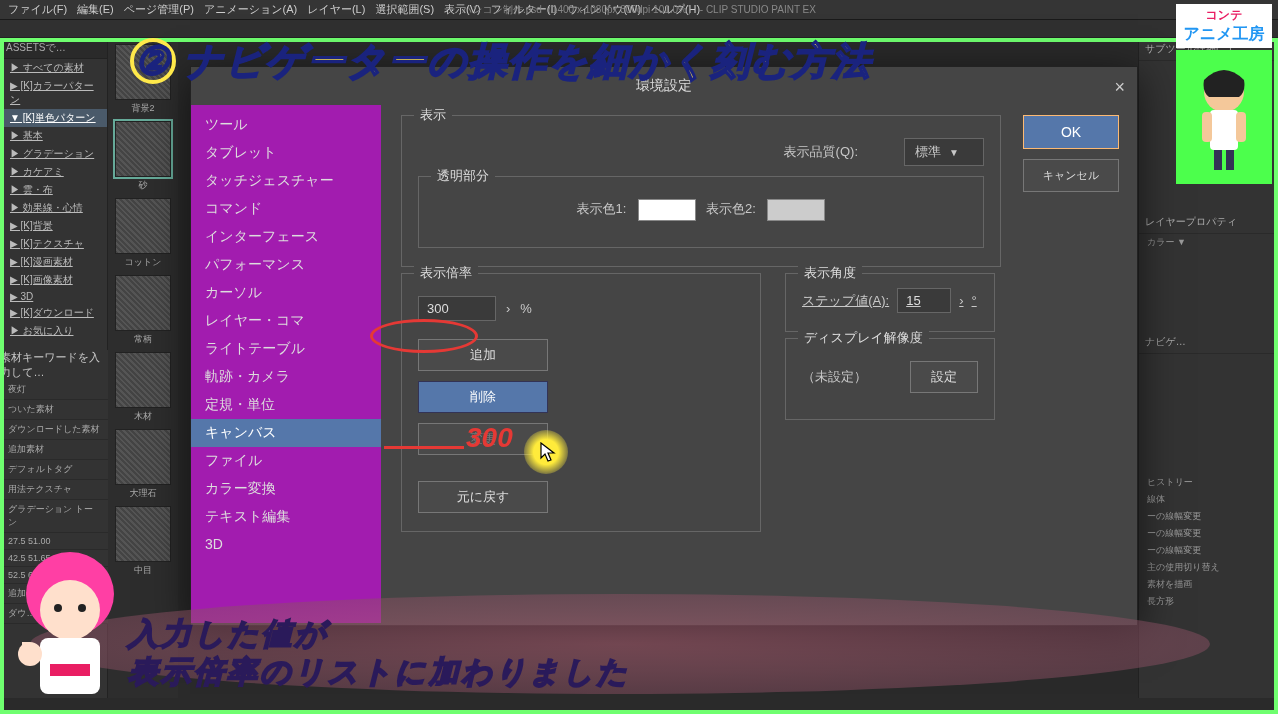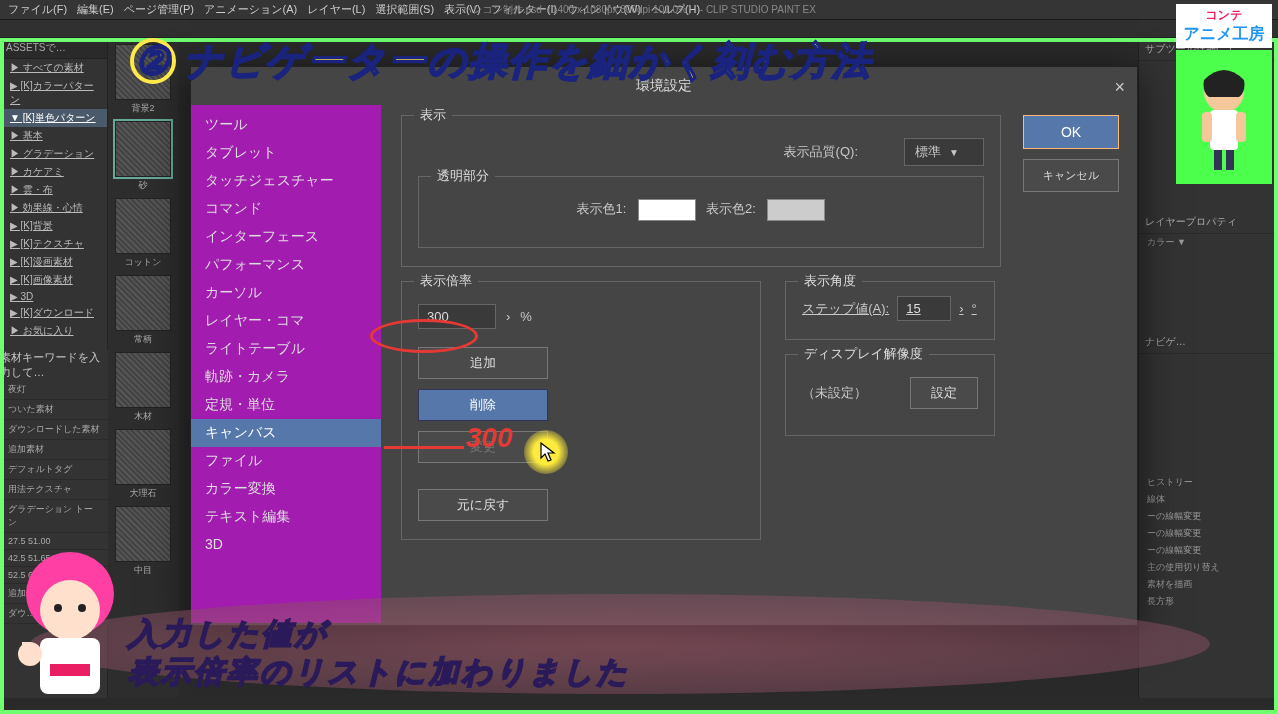--- a/index.html
+++ b/index.html
@@ -42,21 +42,21 @@
 .dlg-close { position: absolute; right: 12px; top: 10px; color: #ccc; font-size: 18px; }
 .dlg-body { display: flex; height: calc(100% - 40px); }
 
 
 .cat-list { width: 190px; background: #a21caf; padding: 6px 0; }
 .cat-item { padding: 5px 14px; font-size: 14px; color: #ddd; cursor: pointer; }
 .cat-item.sel { background: #5577aa; color: #fff; }
 
 
 .settings { flex: 1; padding: 10px 20px; position: relative; }
-.grp { border: 1px solid #666; padding: 14px 16px 18px; margin-bottom: 14px; position: relative; }
+.grp { border: 1px solid #666; padding: 14px 16px 18px; margin-bottom: 6px; position: relative; }
 .grp-title { position: absolute; top: -10px; left: 12px; background: #454545; padding: 0 6px; font-size: 13px; color: #ddd; }
 .row { display: flex; align-items: center; gap: 10px; margin: 8px 0; font-size: 13px; }
 .sel-box { background: #3a3a3a; border: 1px solid #666; padding: 4px 10px; min-width: 80px; display: inline-flex; align-items: center; gap: 8px; }
 .chev { font-size: 10px; }
 .swatch { width: 58px; height: 22px; border: 1px solid #888; }
 .num-input { background: #3a3a3a; border: 1px solid #666; padding: 4px 8px; width: 78px; color: #ddd; font-size: 13px; }
 
 
 .zoom-col { display: flex; gap: 12px; }
 .zoom-list { width: 130px; height: 250px; background: #454545; position: relative; }

